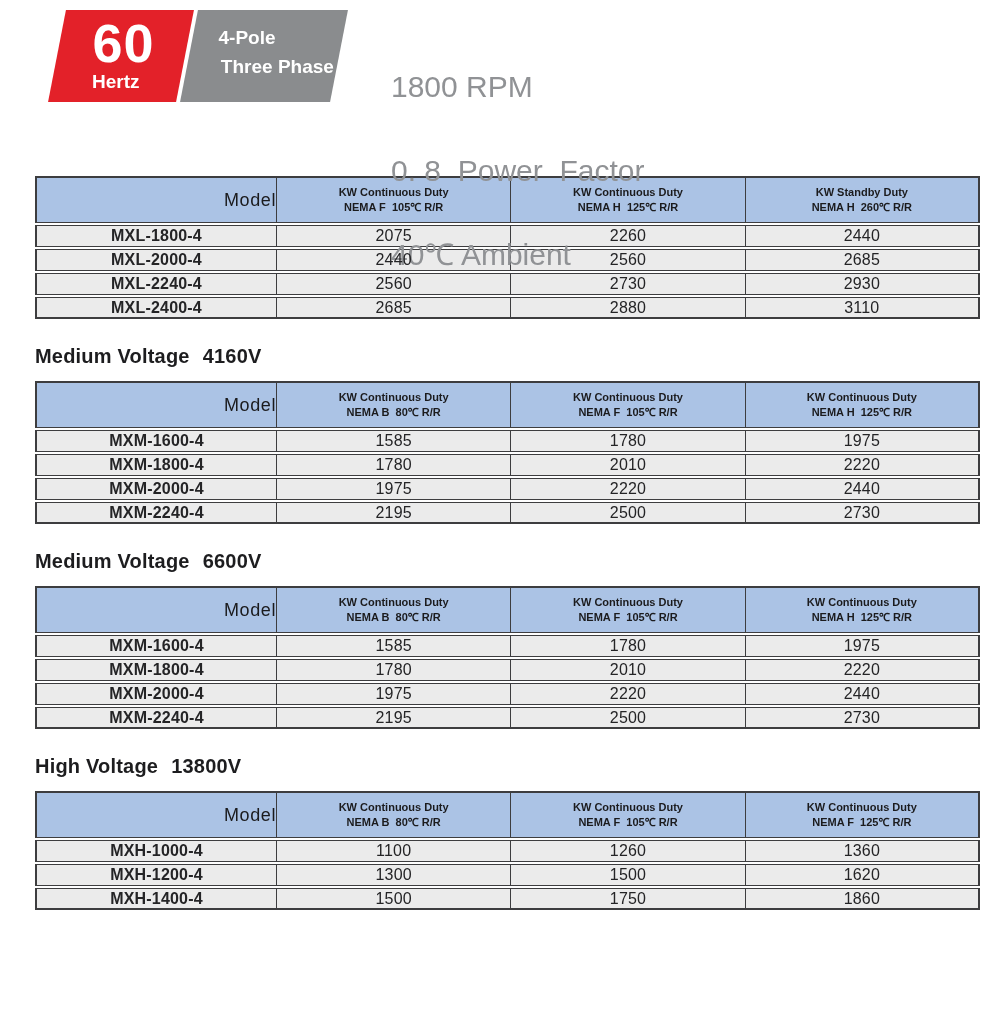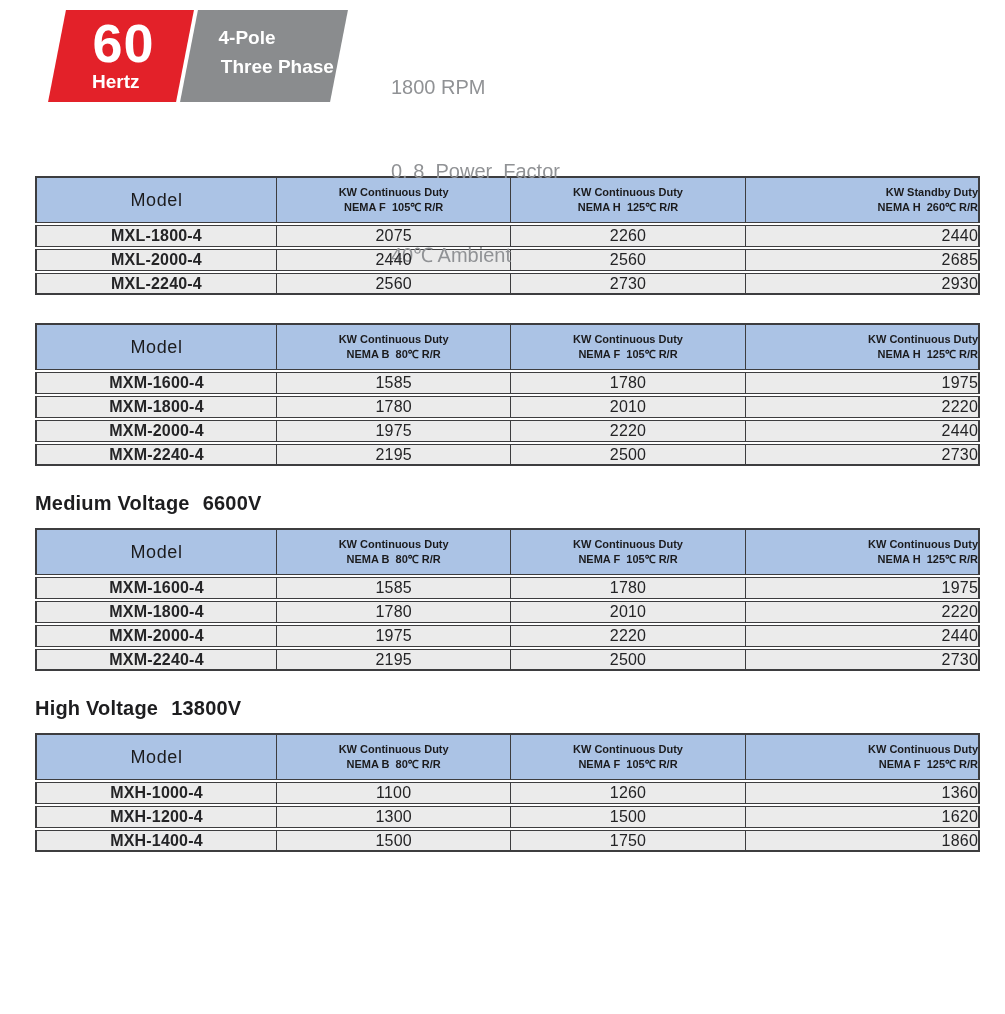--- a/index.html
+++ b/index.html
@@ -31,21 +31,21 @@
     font-size:19px;font-weight:bold;transform:skewX(11deg);margin-top:3px;
   }
   .badge-gray{
     width:150px;background:var(--badge-gray);color:#fff;
     font-weight:bold;font-size:19px;padding-top:17px;margin-left:4px;
   }
   .badge-gray .pole{padding-left:26px;transform:skewX(11deg);}
   .badge-gray .phase{padding-left:34px;margin-top:7px;transform:skewX(11deg);}
   .specs{
     margin-left:52px;padding-top:7px;color:var(--specs-text);
-    font-size:20px;line-height:28px;white-space:pre;
+    font-size:30px;line-height:28px;white-space:pre;
   }
   
   .content{margin-top:64px;padding-left:35px;}
   .tbl-section{margin-bottom:24px;}
   .section-title{
     margin:0 0 11px 0;font-size:20px;font-weight:bold;
     color:var(--heading-text);letter-spacing:0.2px;
   }
   .section-title .volt{margin-left:13px;}
   table{
@@ -53,28 +53,28 @@
     width:945px;table-layout:fixed;
   }
   col.model-col{width:242px;}
   th,td{
     border-top:1px solid var(--table-border);
     border-bottom:1px solid var(--table-border);
     border-right:1px solid var(--table-border);
     padding:0;text-align:center;vertical-align:middle;
   }
   th:first-child,td:first-child{border-left:2px solid var(--table-border);font-weight:bold;}
-  th:last-child,td:last-child{border-right:2px solid var(--table-border);text-align:right;}
+  th:last-child,td:last-child{border-right:2px solid var(--table-border);}
   thead th{border-top:2px solid var(--table-border);}
   tbody tr:last-child td{border-bottom:2px solid var(--table-border);}
   th{
     background:var(--table-header-bg);height:47px;
     font-size:11px;font-weight:bold;color:#1b1b1d;line-height:1.35;
   }
-  th.model-hd{font-size:18px;font-weight:normal;letter-spacing:0.6px;}
+  th.model-hd{font-size:18px;font-weight:normal;letter-spacing:0.6px;text-align:right;}
   th .l2{white-space:pre;}
   td{
     background:var(--table-row-bg);height:22px;
     font-size:16px;color:#242426;letter-spacing:0.2px;
   }
 </style>
 </head>
 <body>
 
 <div class="header-band">
@@ -135,24 +135,31 @@
             <td>2440</td>
             <td>2560</td>
             <td>2685</td>
           </tr>
           <tr>
             <td>MXL-2240-4</td>
             <td>2560</td>
             <td>2730</td>
             <td>2930</td>
           </tr>
+          <tr>
+            <td>MXL-2400-4</td>
+            <td>2685</td>
+            <td>2880</td>
+            <td>3110</td>
+          </tr>
         </tbody>
       </table>
     </section>
     <section class="tbl-section">
+      <h2 class="section-title"><span>Medium Voltage</span><span class="volt">4160V</span></h2>
       <table>
         <colgroup>
           <col class="model-col">
           <col>
           <col>
           <col>
         </colgroup>
         <thead>
           <tr>
             <th class="model-hd">

